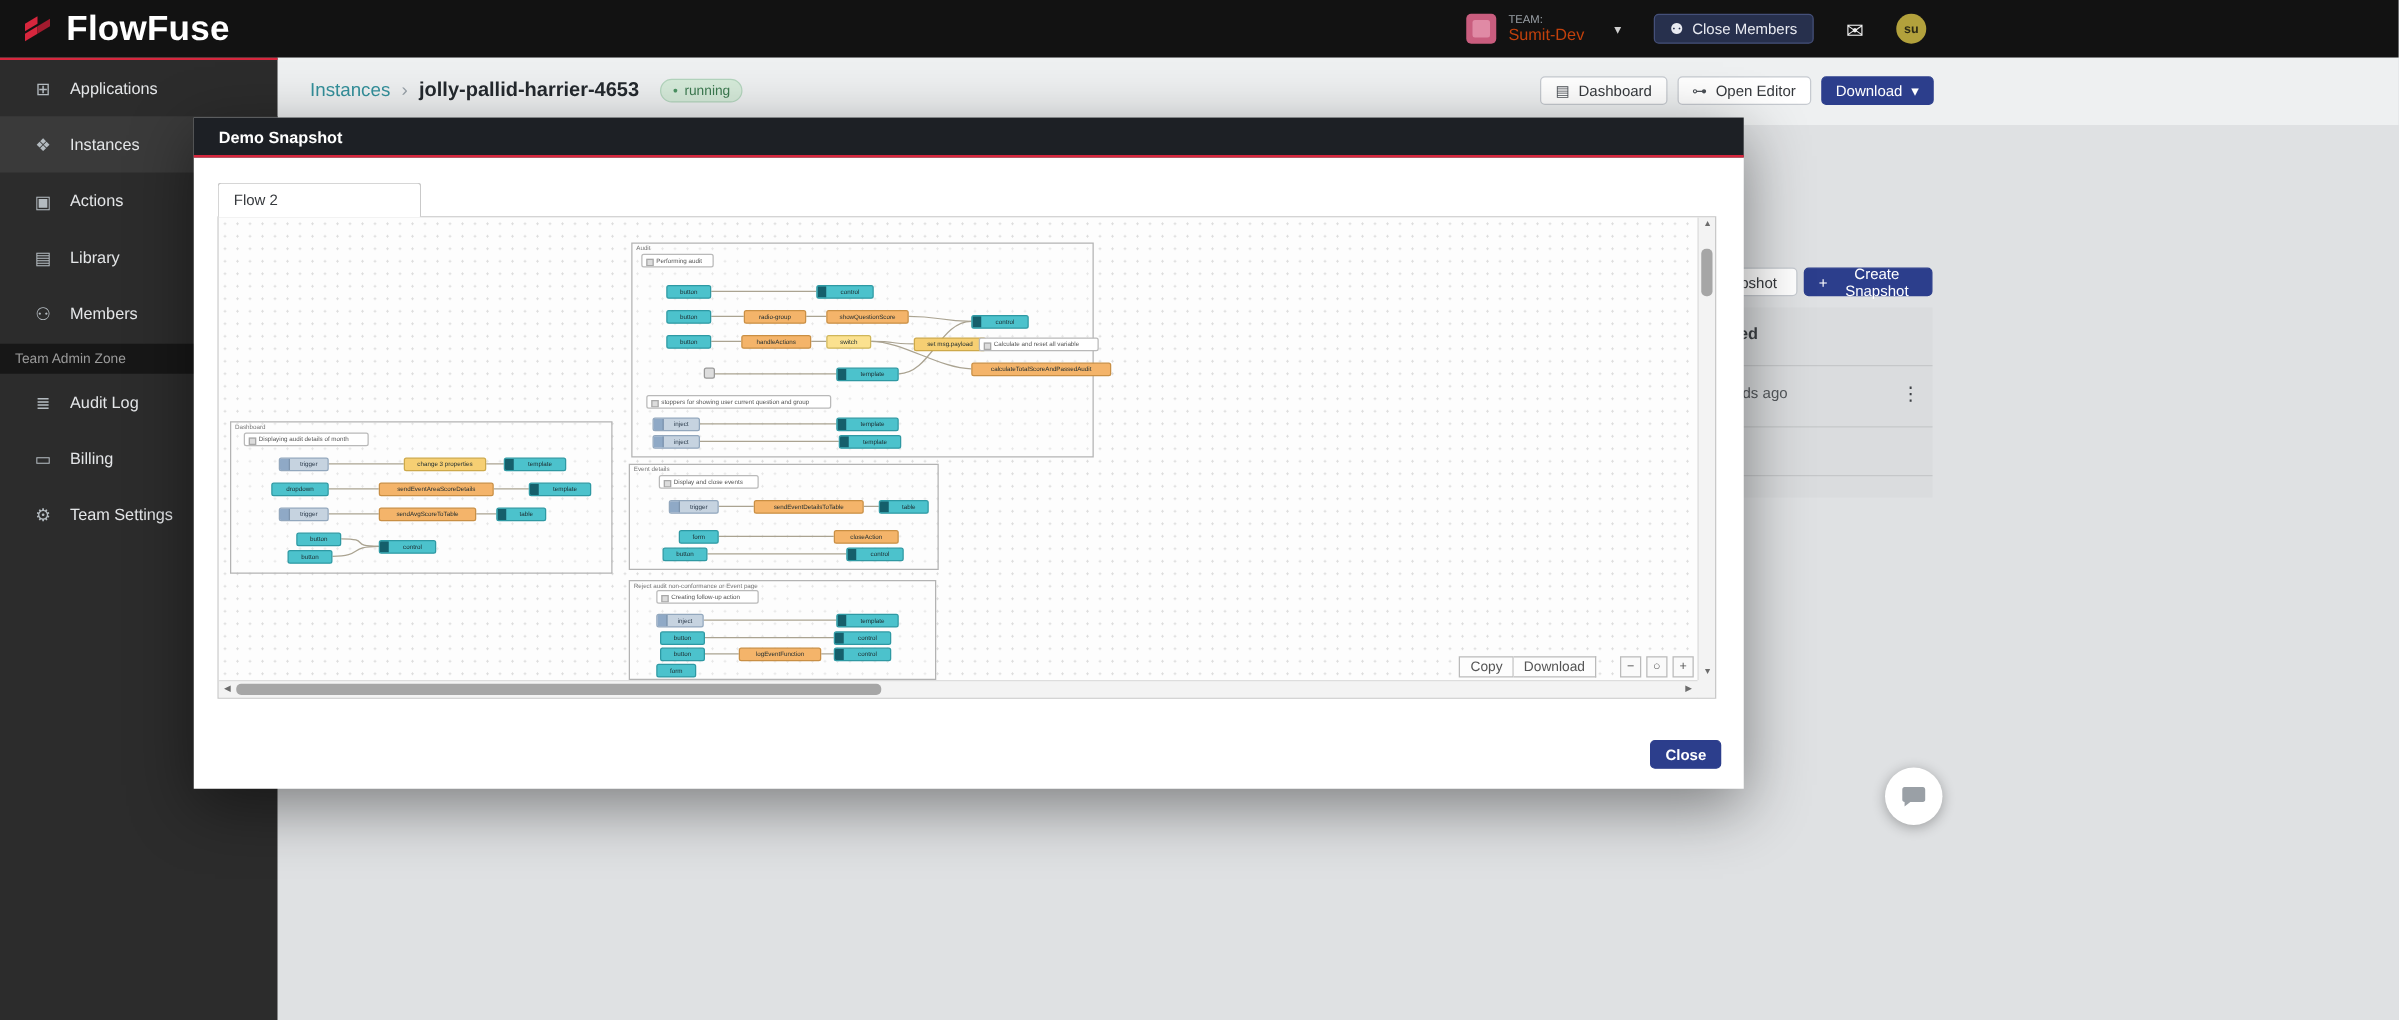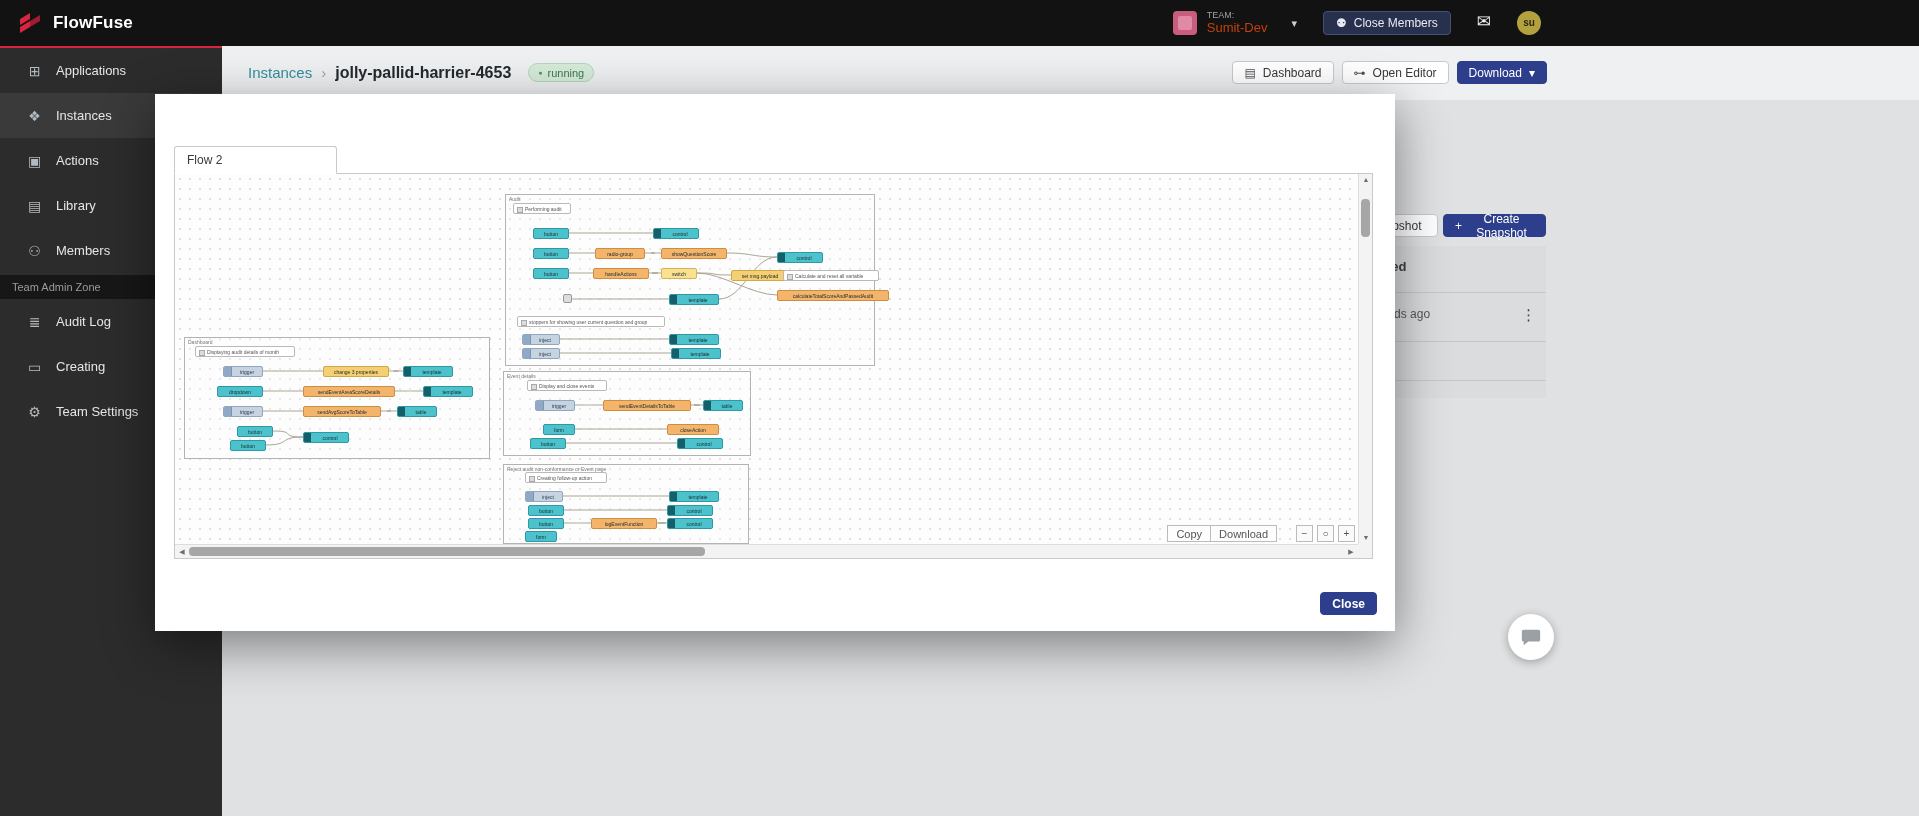--- a/index.html
+++ b/index.html
@@ -2,22 +2,22 @@
 <html><head>
 <meta charset="utf-8">
 <style>
   * { margin:0; padding:0; box-sizing:border-box; }
   html,body { width:1919px; height:816px; overflow:hidden; font-family:"Liberation Sans", sans-serif; background:#dfe1e3; }
   .app { position:relative; width:1919px; height:816px; }
 
   
   .navbar { position:absolute; left:0; top:0; width:1919px; height:46px; background:#121212; display:flex; align-items:center; z-index:30; }
   .brand { display:flex; align-items:center; gap:9px; margin-left:16px; cursor:pointer; }
-  .brand-text { color:#fff; font-size:17px; font-weight:700; letter-spacing:.2px; }
-  .nav-right { margin-left:auto; margin-right:378px; display:flex; align-items:flex-start; gap:26px; }
+  .brand-text { color:#fff; font-size:28px; font-weight:700; letter-spacing:.2px; }
+  .nav-right { margin-left:auto; margin-right:378px; display:flex; align-items:flex-end; gap:26px; }
   .team-select { display:flex; align-items:center; gap:10px; cursor:pointer; }
   .team-avatar { width:24px; height:24px; border-radius:4px; background:#c95d7e; position:relative; }
   .team-avatar::after { content:""; position:absolute; left:5px; top:5px; width:14px; height:14px; background:#e08aa5; border-radius:2px; }
   .team-meta { display:flex; flex-direction:column; line-height:1.1; }
   .team-label { color:#9aa0a6; font-size:9px; }
   .team-name { color:#c2410c; font-size:13px; }
   .chev { color:#cfcfcf; font-size:11px; margin-left:14px; }
   .invite-btn { display:flex; align-items:center; gap:7px; background:#27304d; border:1px solid #45507a; color:#e8eaf1; font-size:12px; height:24px; padding:0 12px; border-radius:4px; cursor:pointer; }
   .mail { color:#f0f0f0; font-size:17px; cursor:pointer; }
   .avatar { width:24px; height:24px; border-radius:50%; background:#b2a13c; color:#2c2a14; font-size:10px; font-weight:700; display:flex; align-items:center; justify-content:center; cursor:pointer; }
@@ -152,21 +152,21 @@
       <span class="s-ico">⚇</span>
       <span>Members</span>
     </div>
     <div class="side-zone">Team Admin Zone</div>
     <div class="side-item">
       <span class="s-ico">≣</span>
       <span>Audit Log</span>
     </div>
     <div class="side-item">
       <span class="s-ico">▭</span>
-      <span>Creating</span>
+      <span>Billing</span>
     </div>
     <div class="side-item">
       <span class="s-ico">⚙</span>
       <span>Team Settings</span>
     </div>
   </nav>
 
   <div class="page-head">
     <div class="crumbs">
       <a class="crumb-link">Instances</a>
@@ -201,20 +201,23 @@
   <button class="btn light bg-upload">Upload Snapshot</button>
   <button class="btn navy bg-create">
     <span>+</span>
     <span>Create Snapshot</span>
   </button>
   <div class="bg-created">Created</div>
   <div class="bg-age">seconds ago</div>
   <div class="bg-kebab">⋮</div>
 
   <div class="modal">
+    <div class="m-head">
+      <span>Demo Snapshot</span>
+    </div>
     <div class="m-tab">Flow 2</div>
     <div class="m-flow">
       <div id="flow-canvas" class="viewport">
         <div class="float-btns">
           <button class="fb">Copy</button>
           <button class="fb">Download</button>
         </div>
         <div class="zoom-ctrls">
           <button class="zb">−</button>
           <button class="zb">○</button>

